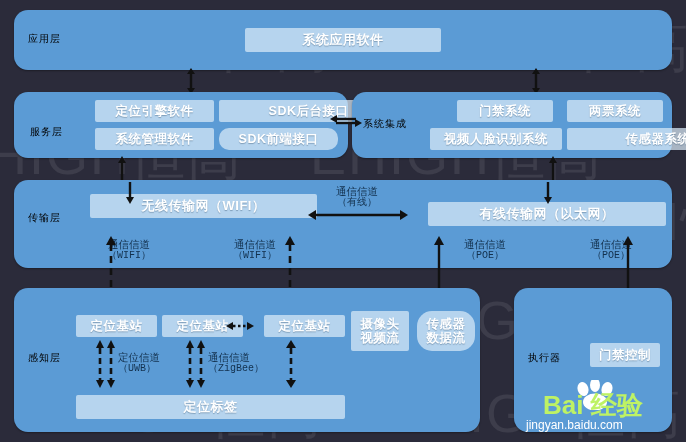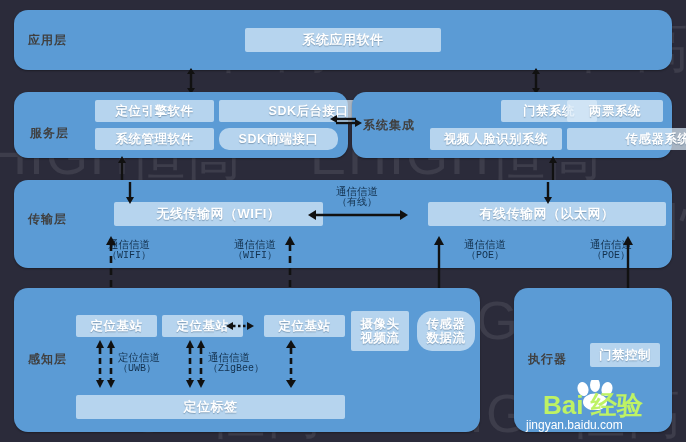--- a/index.html
+++ b/index.html
@@ -27,23 +27,23 @@
 
   
   .panel{
     position:absolute;
     background:#5b9bd5;
     border-radius:14px;
     box-shadow:0 1px 2px rgba(0,0,0,.35);
   }
   .panel-label{
     position:absolute;
-    color:#404040;
-    font-size:12px;
-    font-weight:bold;
+    color:#000000;
+    font-size:10px;
+    font-weight:normal;
     letter-spacing:1px;
     white-space:nowrap;
   }
 
   
   .box{
     position:absolute;
     background:rgba(218,234,248,0.72);
     color:#ffffff;
     font-size:12.5px;
@@ -138,21 +138,21 @@
   <div class="panel" style="left:14px;top:92px;width:334px;height:66px;">
     <div class="panel-label" style="left:16px;top:25px;margin-top:8px;">服务层</div>
     <div class="box" style="left:81px;top:8px;width:119px;height:22px;">定位引擎软件</div>
     <div class="box" style="left:205px;top:8px;width:119px;height:22px;padding-left:30px;">SDK后台接口</div>
     <div class="box" style="left:81px;top:36px;width:119px;height:22px;">系统管理软件</div>
     <div class="box" style="left:205px;top:36px;width:119px;height:22px;border-radius:10px;">SDK前端接口</div>
   </div>
 
   <div class="panel" style="left:352px;top:92px;width:320px;height:66px;">
     <div class="panel-label" style="left:11px;top:25px;">系统集成</div>
-    <div class="box" style="left:105px;top:8px;width:96px;height:22px;margin-left:44px;">门禁系统</div>
+    <div class="box" style="left:105px;top:8px;width:96px;height:22px;">门禁系统</div>
     <div class="box" style="left:215px;top:8px;width:96px;height:22px;">两票系统</div>
     <div class="box" style="left:78px;top:36px;width:132px;height:22px;">视频人脸识别系统</div>
     <div class="box" style="left:215px;top:36px;width:96px;height:22px;padding-left:43px;">传感器系统</div>
   </div>
 
   <div class="arrow" style="left:330px;top:113px;">
     <svg width="28" height="12" viewBox="0 0 28 12">
       <line x1="26" y1="6" x2="6" y2="6" stroke="#111" stroke-width="2.4"></line>
       <polygon points="0,6 7,2 7,10" fill="#111"></polygon>
     </svg>
@@ -174,21 +174,21 @@
   <div class="arrow" style="left:546px;top:156px;">
     <svg width="14" height="28" viewBox="0 0 14 28">
       <line x1="7" y1="6" x2="7" y2="28" stroke="#111" stroke-width="2.4"></line>
       <polygon points="7,0 3,7 11,7" fill="#111"></polygon>
     </svg>
   </div>
 
   <div class="panel" style="left:14px;top:180px;width:658px;height:88px;">
     <div class="panel-label" style="left:14px;top:31px;">传输层</div>
 
-    <div class="box wide" style="left:76px;top:22px;width:209px;height:24px;margin-left:24px;">无线传输网（WIFI）</div>
+    <div class="box wide" style="left:76px;top:14px;width:227px;height:24px;">无线传输网（WIFI）</div>
 
     <div class="box wide" style="left:414px;top:22px;width:238px;height:24px;">有线传输网（以太网）</div>
   </div>
 
   <div class="arrow" style="left:123px;top:182px;">
     <svg width="14" height="22" viewBox="0 0 14 22">
       <line x1="7" y1="0" x2="7" y2="16" stroke="#111" stroke-width="2.4"></line>
       <polygon points="7,22 3,15 11,15" fill="#111"></polygon>
     </svg>
   </div>

